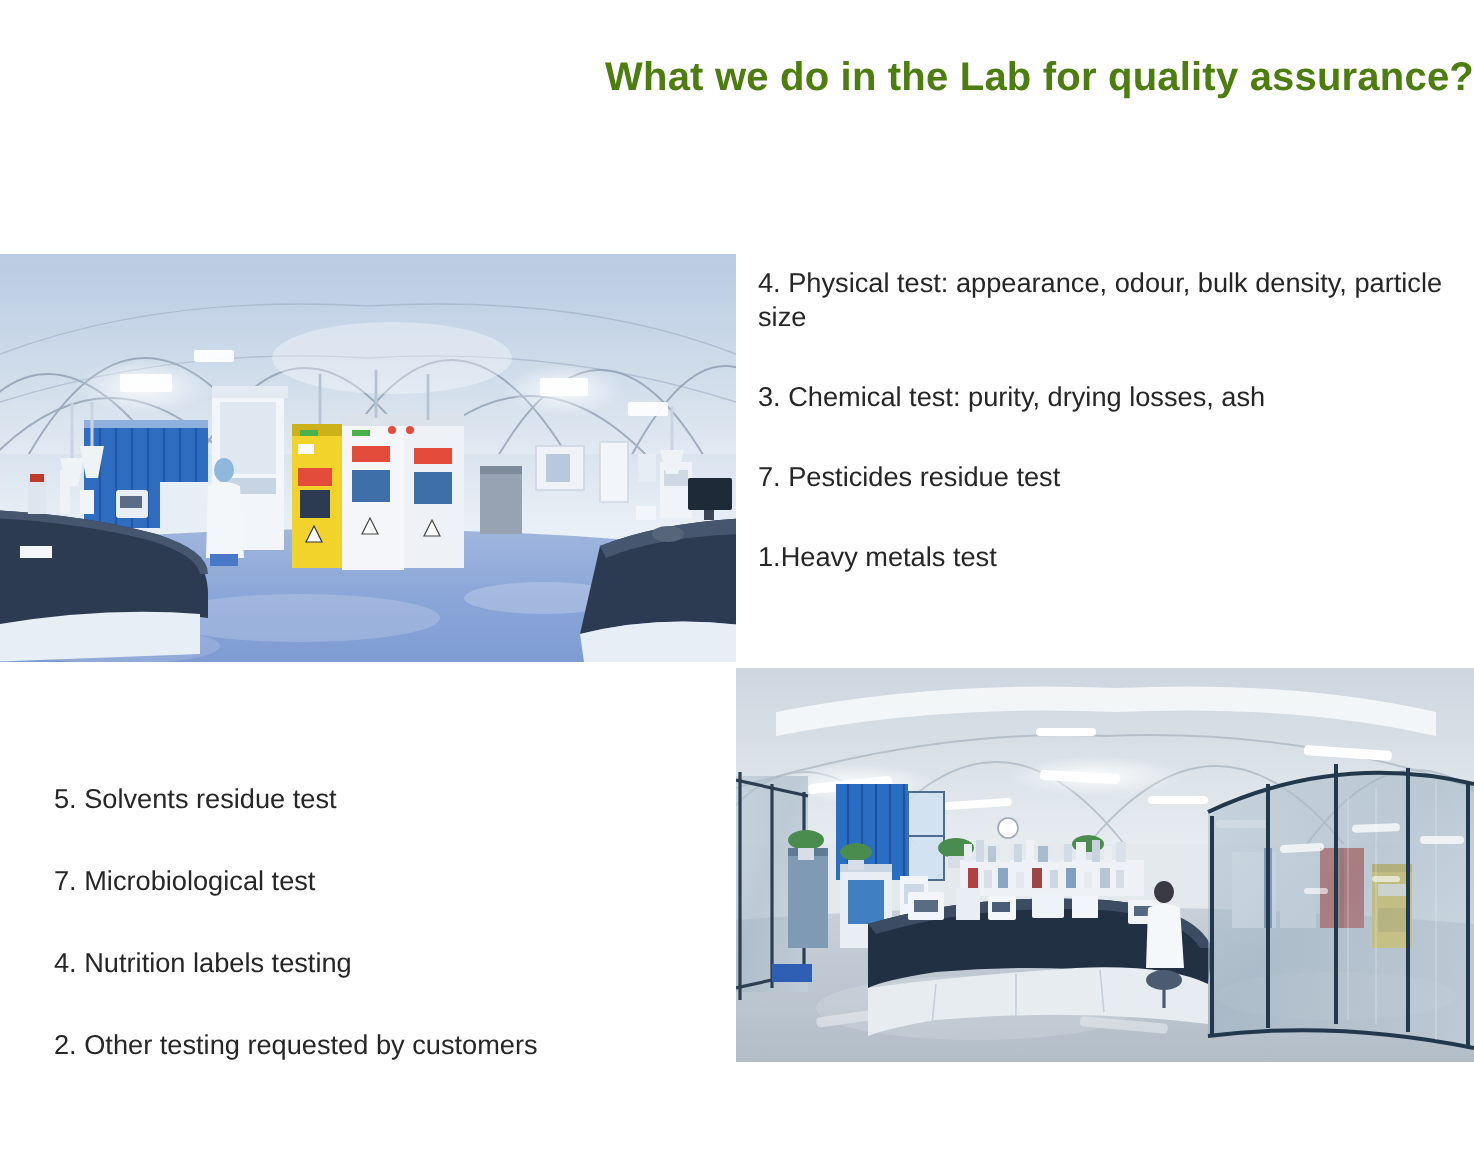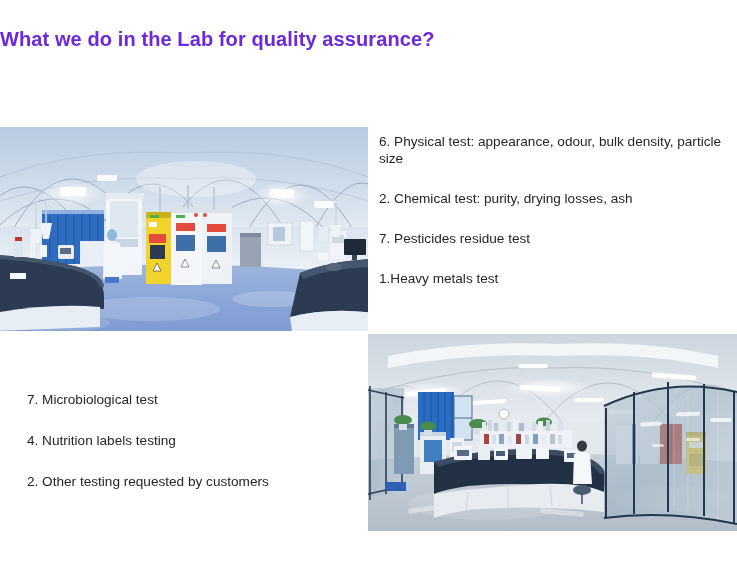--- a/index.html
+++ b/index.html
@@ -15,24 +15,24 @@
     font-family: "Liberation Sans", sans-serif;
     background: #ffffff;
   }
 
   
   #slide-title {
     position: absolute;
     left: 0;
     top: 28px;
     width: 737px;
-    text-align: left;
+    text-align: right;
     font-size: 20px;
     font-weight: bold;
-    color: #6d28d9;
+    color: #4d7c0f;
     letter-spacing: 0.1px;
     white-space: nowrap;
   }
 
   
   .text-block { position: absolute; }
   .text-line {
     color: #262626;
     font-size: 13.6px;
     line-height: 17px;
@@ -207,27 +207,28 @@
     <ellipse cx="334" cy="140" rx="8" ry="4" fill="#56657a"></ellipse>
 
     <g stroke="#c8d4e2" stroke-width="1.4" fill="none">
       <line x1="336" y1="76" x2="336" y2="100"></line>
     </g>
     <path d="M330 98 L342 98 L339 110 L333 110 Z" fill="#eef3f8"></path>
   </svg>
 </div>
 
 <div class="text-block" id="right-list">
-  <div class="text-line first">6. Physical test: appearance, odour, bulk density, particle size</div>
-  <div class="text-line">2. Chemical test: purity, drying losses, ash</div>
+  <div class="text-line first">4. Physical test: appearance, odour, bulk density, particle size</div>
+  <div class="text-line">3. Chemical test: purity, drying losses, ash</div>
   <div class="text-line">7. Pesticides residue test</div>
   <div class="text-line">1.Heavy metals test</div>
 </div>
 
 <div class="text-block" id="bottom-list">
+  <div class="text-line">5. Solvents residue test</div>
   <div class="text-line">7. Microbiological test</div>
   <div class="text-line">4. Nutrition labels testing</div>
   <div class="text-line">2. Other testing requested by customers</div>
 </div>
 
 <div class="photo" id="photo-lab-bottom">
   <svg viewBox="0 0 369 197" preserveAspectRatio="none" aria-hidden="true">
     <defs>
       <linearGradient id="g-ceil2" x1="0" y1="0" x2="0" y2="1">
         <stop offset="0%" stop-color="#cdd6df"></stop>

